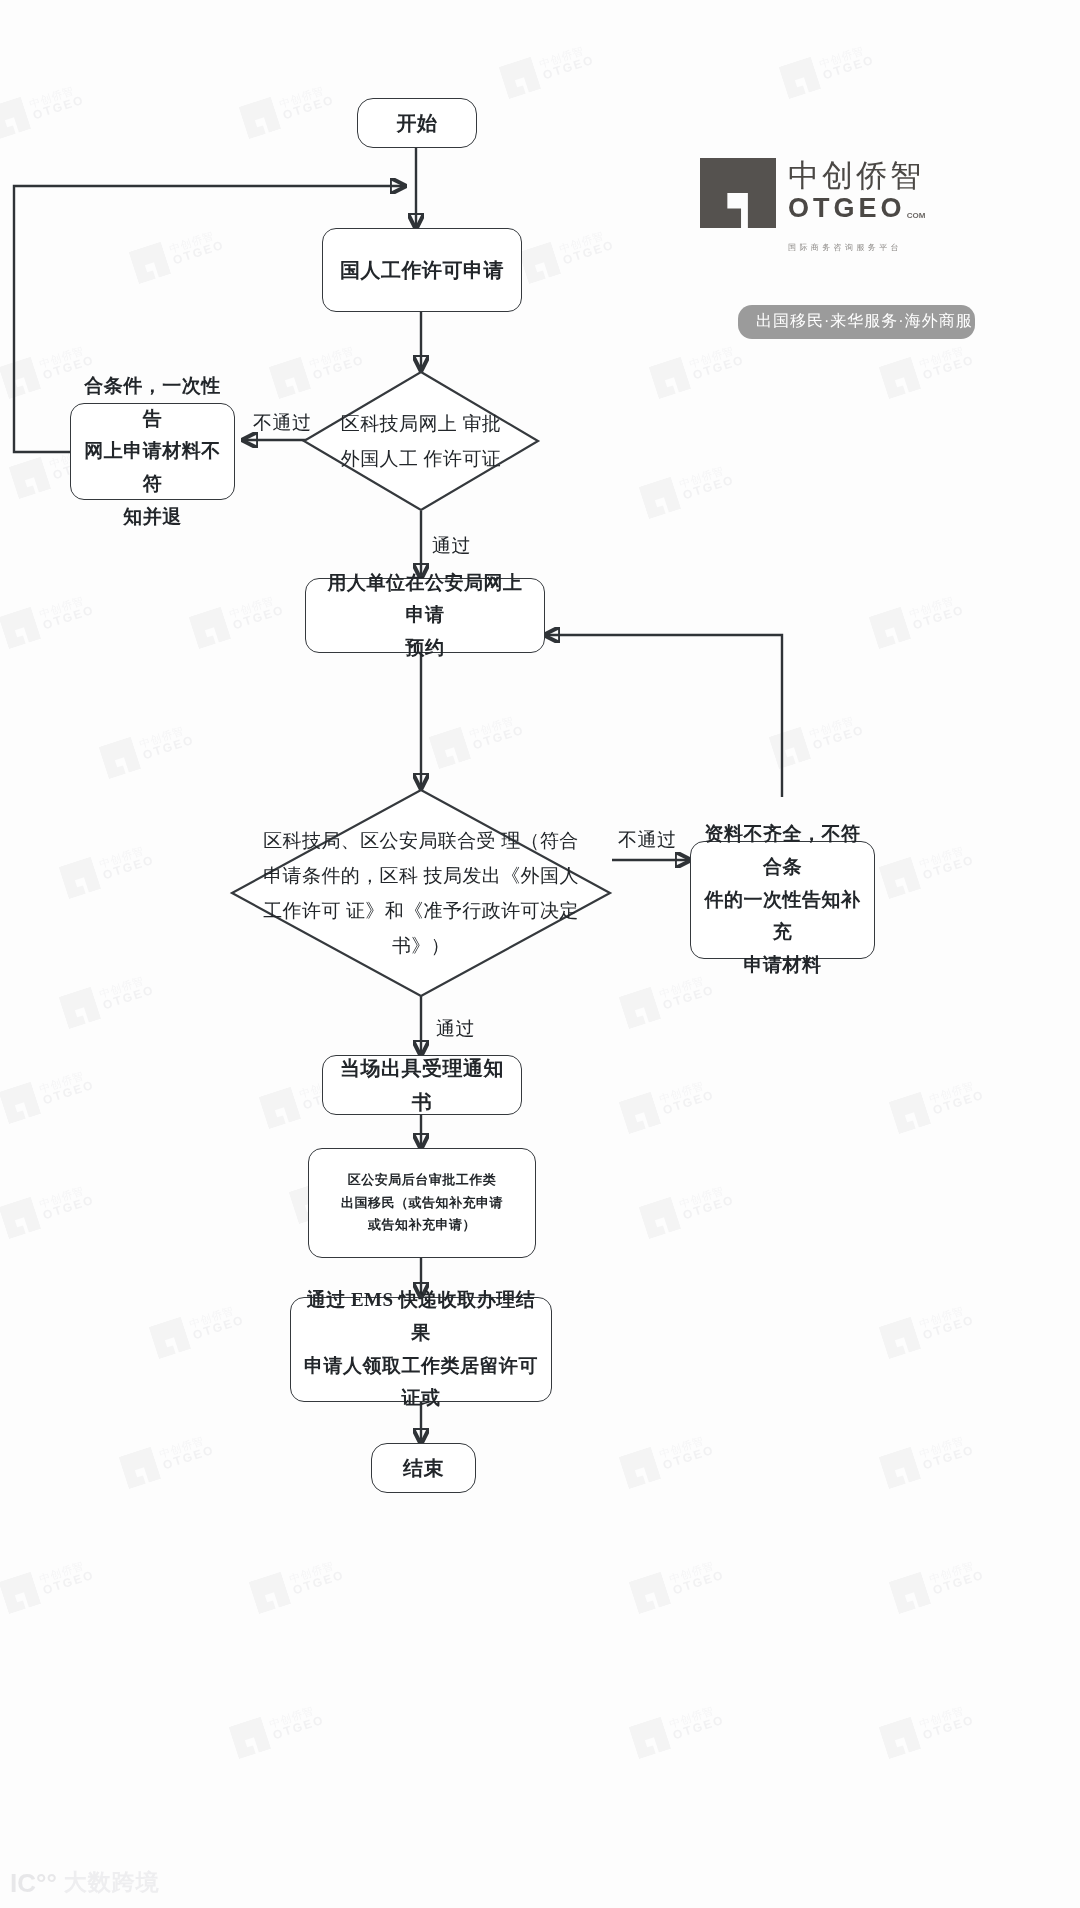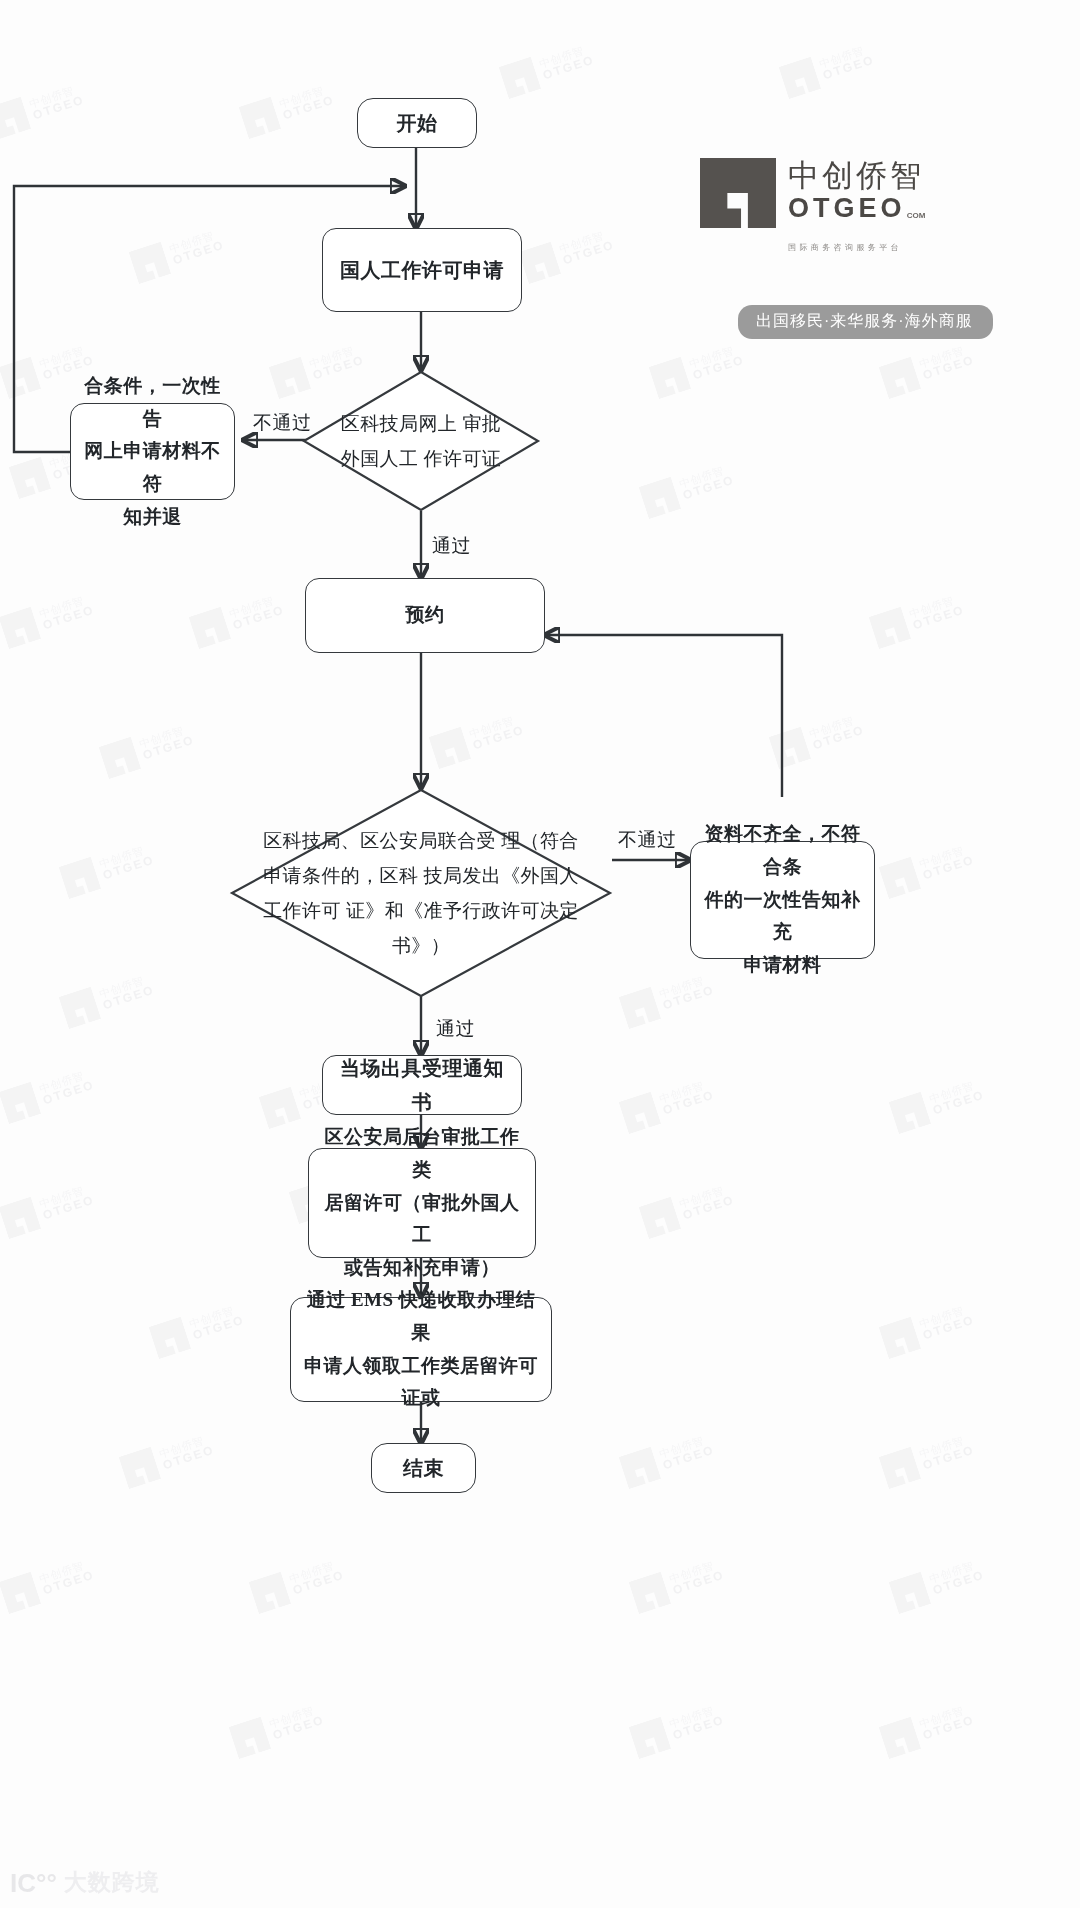--- a/index.html
+++ b/index.html
@@ -72,21 +72,21 @@
     position:absolute;right:-20px;bottom:2px;
   }
   .brand-sub{
     font-size:8px;color:#8d8a87;letter-spacing:3.4px;margin-top:20px;
     font-family:"Liberation Sans",sans-serif;
   }
   #tagline{
     position:absolute;left:738px;top:305px;
     background:#9b9b9b;color:#ffffff;
     border-radius:14px;
-    padding:6px 20px 7px 18px;
+    padding:6px 2px 7px 18px;
     font-size:16px;letter-spacing:1px;
     font-family:"Liberation Sans",sans-serif;
     z-index:4;white-space:nowrap;
   }
 
   
   .node{
     position:absolute;
     z-index:3;
     box-sizing:border-box;
@@ -528,20 +528,21 @@
   <div class="node" style="left:70px;top:403px;width:165px;height:97px;font-size:19px;">
     <div>
       <span>合条件，一次性告</span>
       <span>网上申请材料不符</span>
       <span>知并退</span>
     </div>
   </div>
 
   <div class="node" style="left:305px;top:578px;width:240px;height:75px;font-size:19px;">
     <div>
+      <span>用人单位在公安局网上申请</span>
       <span>预约</span>
     </div>
   </div>
 
   <div class="diamond" style="left:230px;top:788px;width:382px;height:210px;">
     <svg width="382" height="210" viewBox="0 0 382 210">
       <polygon points="191,2 380,105 191,208 2,105" fill="#ffffff" stroke="#35393d" stroke-width="2.2"></polygon>
     </svg>
     <div class="dtext" style="font-size:19px;padding:0 28px;">
       <div>
@@ -559,24 +560,24 @@
       <span>资料不齐全，不符合条</span>
       <span>件的一次性告知补充</span>
       <span>申请材料</span>
     </div>
   </div>
 
   <div class="node" style="left:322px;top:1055px;width:200px;height:60px;font-size:20px;">
     <span>当场出具受理通知书</span>
   </div>
 
-  <div class="node" style="left:308px;top:1148px;width:228px;height:110px;font-size:19px;">
+  <div class="node" style="left:308px;top:1148px;width:228px;height:110px;font-size:13px;">
     <div>
       <span>区公安局后台审批工作类</span>
-      <span>居留许可（审批外国人工</span>
+      <span>出国移民（或告知补充申请</span>
       <span>或告知补充申请）</span>
     </div>
   </div>
 
   <div class="node" style="left:290px;top:1297px;width:262px;height:105px;font-size:19px;">
     <div>
       <span>通过 EMS 快递收取办理结果</span>
       <span>申请人领取工作类居留许可证或</span>
     </div>
   </div>

